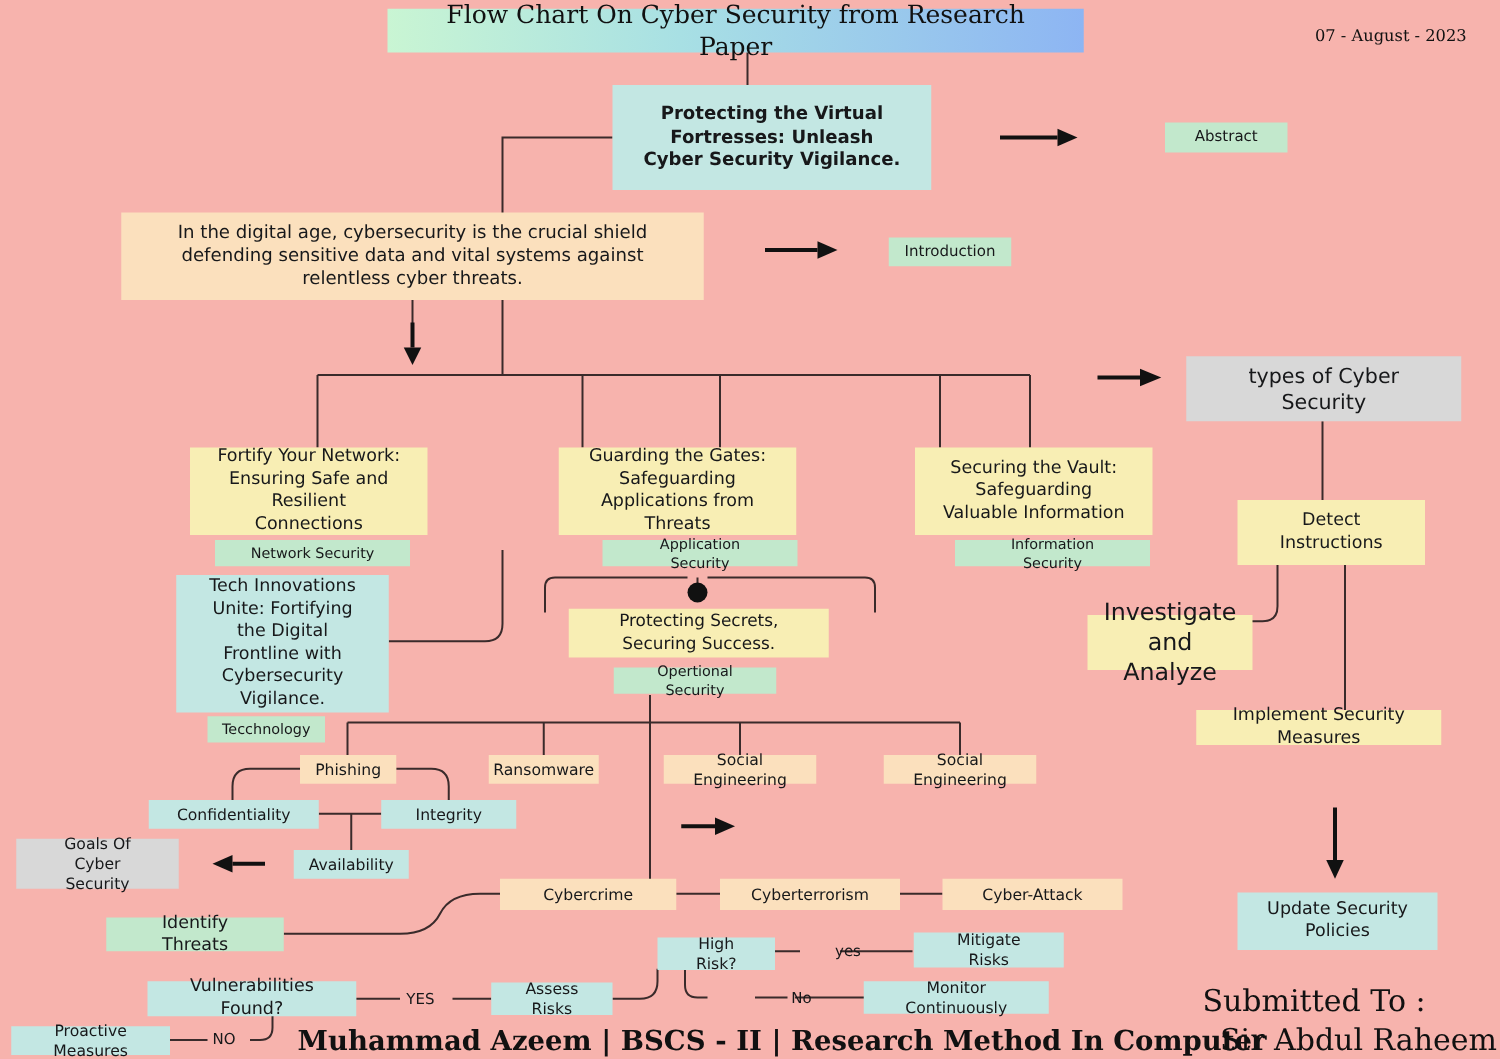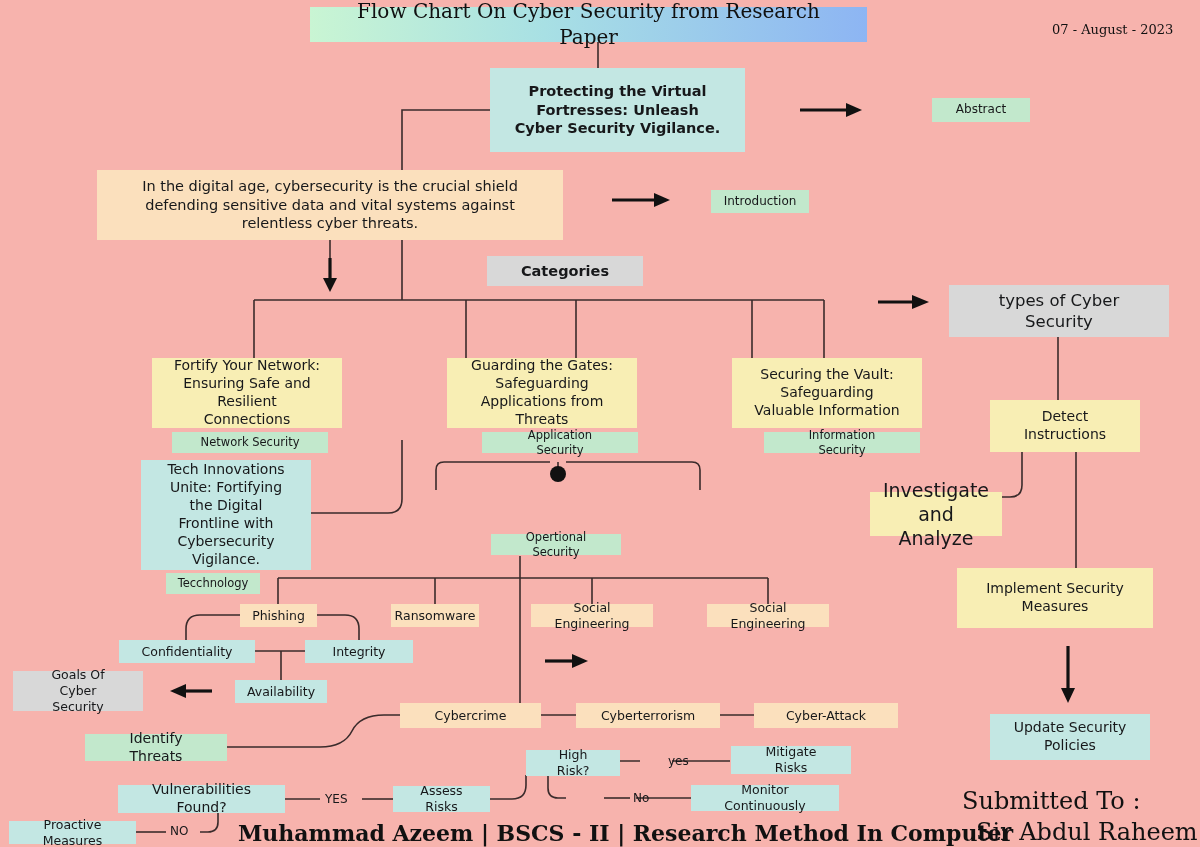--- a/index.html
+++ b/index.html
@@ -144,43 +144,43 @@
   <div class="date" style="position:absolute;left:1052px;top:22px;">07 - August - 2023</div>
 
   <div class="node blue" style="left:490px;top:68px;width:255px;height:84px;font-size:14.5px;font-weight:bold;">Protecting the Virtual Fortresses: Unleash Cyber Security Vigilance.</div>
 
   <div class="node green" style="left:932px;top:98px;width:98px;height:24px;font-size:12px;">Abstract</div>
 
   <div class="node peach" style="left:97px;top:170px;width:466px;height:70px;font-size:14.5px;">In the digital age, cybersecurity is the crucial shield defending sensitive data and vital systems against relentless cyber threats.</div>
 
   <div class="node green" style="left:711px;top:190px;width:98px;height:23px;font-size:12px;">Introduction</div>
 
-  <div class="node grey bold" style="left:487px;top:256px;width:156px;height:30px;font-size:14.5px;">Categories</div>
 
   <div class="node yellow" style="left:152px;top:358px;width:190px;height:70px;font-size:14px;">Fortify Your Network: Ensuring Safe and Resilient Connections</div>
   <div class="node green" style="left:172px;top:432px;width:156px;height:21px;font-size:11.5px;">Network Security</div>
 
   <div class="node yellow" style="left:447px;top:358px;width:190px;height:70px;font-size:14px;">Guarding the Gates: Safeguarding Applications from Threats</div>
   <div class="node green" style="left:482px;top:432px;width:156px;height:21px;font-size:11.5px;">Application Security</div>
 
   <div class="node yellow" style="left:732px;top:358px;width:190px;height:70px;font-size:14px;">Securing the Vault: Safeguarding Valuable Information</div>
   <div class="node green" style="left:764px;top:432px;width:156px;height:21px;font-size:11.5px;">Information Security</div>
 
   <div class="node blue" style="left:141px;top:460px;width:170px;height:110px;font-size:14px;">Tech Innovations Unite: Fortifying the Digital Frontline with Cybersecurity Vigilance.</div>
   <div class="node green" style="left:166px;top:573px;width:94px;height:21px;font-size:11.5px;">Tecchnology</div>
 
+  <div class="node yellow" style="left:455px;top:487px;width:208px;height:39px;font-size:13.5px;">Protecting Secrets, Securing Success.</div>
   <div class="node green" style="left:491px;top:534px;width:130px;height:21px;font-size:11.5px;">Opertional Security</div>
 
   <div class="node grey" style="left:949px;top:285px;width:220px;height:52px;font-size:16.5px;">types of Cyber Security</div>
 
   <div class="node yellow" style="left:990px;top:400px;width:150px;height:52px;font-size:14px;">Detect Instructions</div>
 
   <div class="node yellow" style="left:870px;top:492px;width:132px;height:44px;font-size:19px;">Investigate and Analyze</div>
 
-  <div class="node yellow" style="left:957px;top:568px;width:196px;height:60px;font-size:14px;">Implement Security Measures</div>
+  <div class="node yellow" style="left:957px;top:568px;width:196px;height:28px;font-size:14px;">Implement Security Measures</div>
 
   <div class="node blue" style="left:990px;top:714px;width:160px;height:46px;font-size:14px;">Update Security Policies</div>
 
   <div class="node peach" style="left:240px;top:604px;width:77px;height:23px;font-size:12.5px;">Phishing</div>
   <div class="node peach" style="left:391px;top:604px;width:88px;height:23px;font-size:12.5px;">Ransomware</div>
   <div class="node peach" style="left:531px;top:604px;width:122px;height:23px;font-size:12.5px;">Social Engineering</div>
   <div class="node peach" style="left:707px;top:604px;width:122px;height:23px;font-size:12.5px;">Social Engineering</div>
 
 
   <div class="node peach" style="left:400px;top:703px;width:141px;height:25px;font-size:12.5px;">Cybercrime</div>

